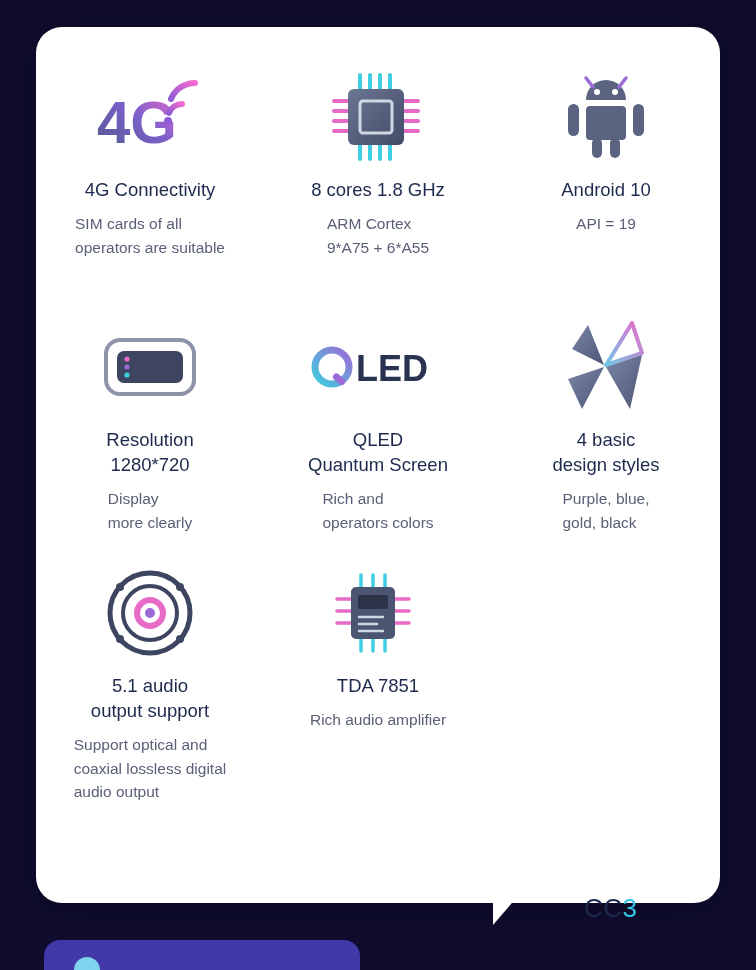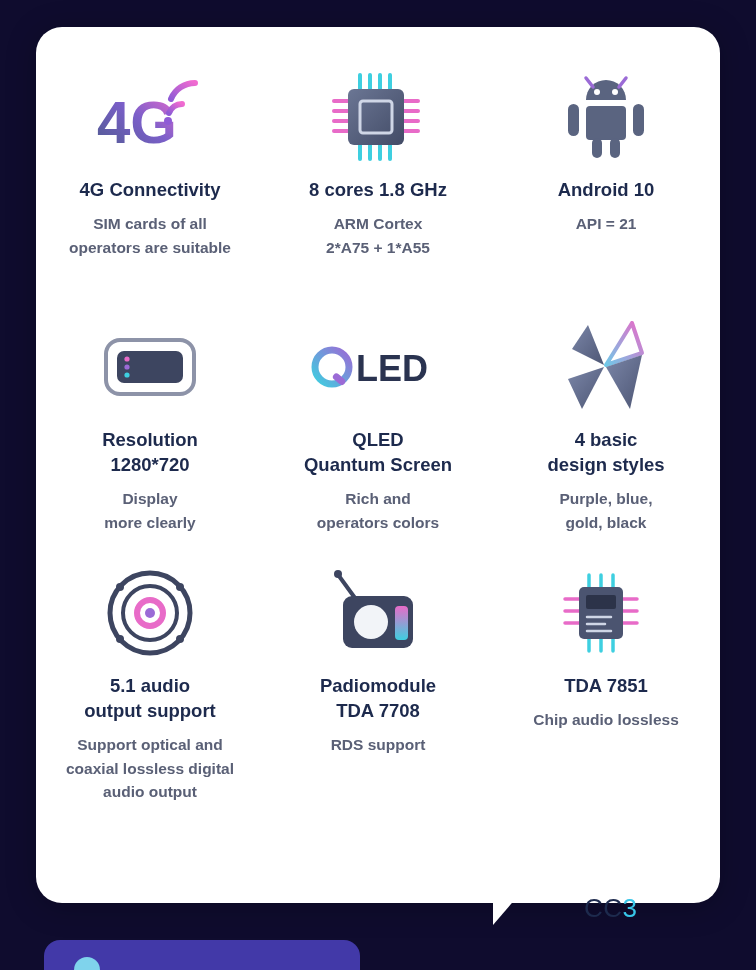--- a/index.html
+++ b/index.html
@@ -77,35 +77,33 @@
     box-sizing: border-box;
   }
   .icon-wrap {
     height: 108px;
     display: flex;
     align-items: center;
     justify-content: center;
   }
   .title {
     font-size: 18.5px;
-    font-weight: bold;
+    font-weight: normal;
     color: #1d2a4d;
     text-align: center;
     line-height: 1.36;
     margin-top: 6px;
     white-space: pre-line;
   }
   .subtitle {
     font-size: 15.5px;
     color: #5a6076;
-    text-align: center;
     line-height: 1.52;
     margin-top: 10px;
     white-space: pre-line;
-    font-weight: bold;
   }
   .brand {
     position: absolute;
     left: 584px;
     top: 893px;
     font-size: 26px;
     font-weight: normal;
     letter-spacing: 0.5px;
   }
   .brand .cc { color: #1d2a4d; }
@@ -176,21 +174,21 @@
             <line x1="74" y1="42" x2="90" y2="42"></line>
             <line x1="74" y1="52" x2="90" y2="52"></line>
             <line x1="74" y1="62" x2="90" y2="62"></line>
           </g>
           <rect x="20" y="20" width="56" height="56" rx="6" fill="url(#gchip)"></rect>
           <rect x="32" y="32" width="32" height="32" rx="3" fill="none" stroke="#cfd6e6" stroke-width="3"></rect>
         </svg>
       </div>
       <div class="title">8 cores 1.8 GHz</div>
       <div class="subtitle">ARM Cortex
-2*A75 + 1*A55</div>
+9*A75 + 6*A55</div>
     </div>
 
     <div class="cell">
       <div class="icon-wrap">
         <svg width="100" height="86" viewBox="0 0 100 86">
           <g fill="#5a6480">
             <path d="M30 26 a20 20 0 0 1 40 0 z"></path>
             <rect x="30" y="32" width="40" height="34" rx="4"></rect>
             <rect x="12" y="30" width="11" height="32" rx="5.5"></rect>
             <rect x="77" y="30" width="11" height="32" rx="5.5"></rect>
@@ -199,21 +197,21 @@
           </g>
           <g stroke="#9b6bd6" stroke-width="3.5" stroke-linecap="round">
             <line x1="30" y1="4" x2="37" y2="13"></line>
             <line x1="70" y1="4" x2="63" y2="13"></line>
           </g>
           <circle cx="41" cy="18" r="3" fill="#ffffff"></circle>
           <circle cx="59" cy="18" r="3" fill="#ffffff"></circle>
         </svg>
       </div>
       <div class="title">Android 10</div>
-      <div class="subtitle">API = 21</div>
+      <div class="subtitle">API = 19</div>
     </div>
 
     <div class="cell">
       <div class="icon-wrap">
         <svg width="94" height="70" viewBox="0 0 94 70">
           <rect x="3" y="8" width="88" height="54" rx="14" fill="none" stroke="#8d93a8" stroke-width="4"></rect>
           <rect x="14" y="19" width="66" height="32" rx="7" fill="#3d4560"></rect>
           <circle cx="24" cy="27" r="2.6" fill="#e86bc8"></circle>
           <circle cx="24" cy="35" r="2.6" fill="#9b6bd6"></circle>
           <circle cx="24" cy="43" r="2.6" fill="#3ecfe0"></circle>
@@ -285,40 +283,20 @@
           </g>
         </svg>
       </div>
       <div class="title">5.1 audio
 output support</div>
       <div class="subtitle">Support optical and
 coaxial lossless digital
 audio output</div>
     </div>
 
-    <div class="cell">
-      <div class="icon-wrap">
-        <svg width="98" height="90" viewBox="0 0 98 90">
-          <defs>
-            <linearGradient id="grad1" x1="0" y1="0" x2="0" y2="1">
-              <stop offset="0" stop-color="#e86bc8"></stop>
-              <stop offset="1" stop-color="#3ecfe0"></stop>
-            </linearGradient>
-          </defs>
-          <line x1="26" y1="30" x2="10" y2="8" stroke="#3d4560" stroke-width="4" stroke-linecap="round"></line>
-          <circle cx="9" cy="6" r="4" fill="#3d4560"></circle>
-          <rect x="14" y="28" width="70" height="52" rx="9" fill="#3d4560"></rect>
-          <circle cx="42" cy="54" r="17" fill="#f2f4f8"></circle>
-          <rect x="66" y="38" width="13" height="34" rx="4" fill="url(#grad1)"></rect>
-        </svg>
-      </div>
-      <div class="title">Padiomodule
-TDA 7708</div>
-      <div class="subtitle">RDS support</div>
-    </div>
 
     <div class="cell">
       <div class="icon-wrap">
         <svg width="90" height="88" viewBox="0 0 90 88">
           <g stroke="#3ecfe0" stroke-width="3.5" stroke-linecap="round">
             <line x1="28" y1="6" x2="28" y2="20"></line>
             <line x1="40" y1="6" x2="40" y2="20"></line>
             <line x1="52" y1="6" x2="52" y2="20"></line>
             <line x1="28" y1="68" x2="28" y2="82"></line>
             <line x1="40" y1="68" x2="40" y2="82"></line>
@@ -335,21 +313,21 @@
           <rect x="18" y="18" width="44" height="52" rx="5" fill="#4b5470"></rect>
           <rect x="25" y="26" width="30" height="14" rx="2" fill="#2c3349"></rect>
           <g stroke="#cfd6e6" stroke-width="2.5" stroke-linecap="round">
             <line x1="26" y1="48" x2="50" y2="48"></line>
             <line x1="26" y1="55" x2="44" y2="55"></line>
             <line x1="26" y1="62" x2="50" y2="62"></line>
           </g>
         </svg>
       </div>
       <div class="title">TDA 7851</div>
-      <div class="subtitle">Chip audio lossless</div>
+      <div class="subtitle">Rich audio amplifier</div>
     </div>
 
   </div>
 
   <div class="brand">
     <span class="cc">CC</span><span class="three">3</span>
   </div>
 
   <div class="bottom-panel"></div>
   <div class="bottom-dot"></div>

